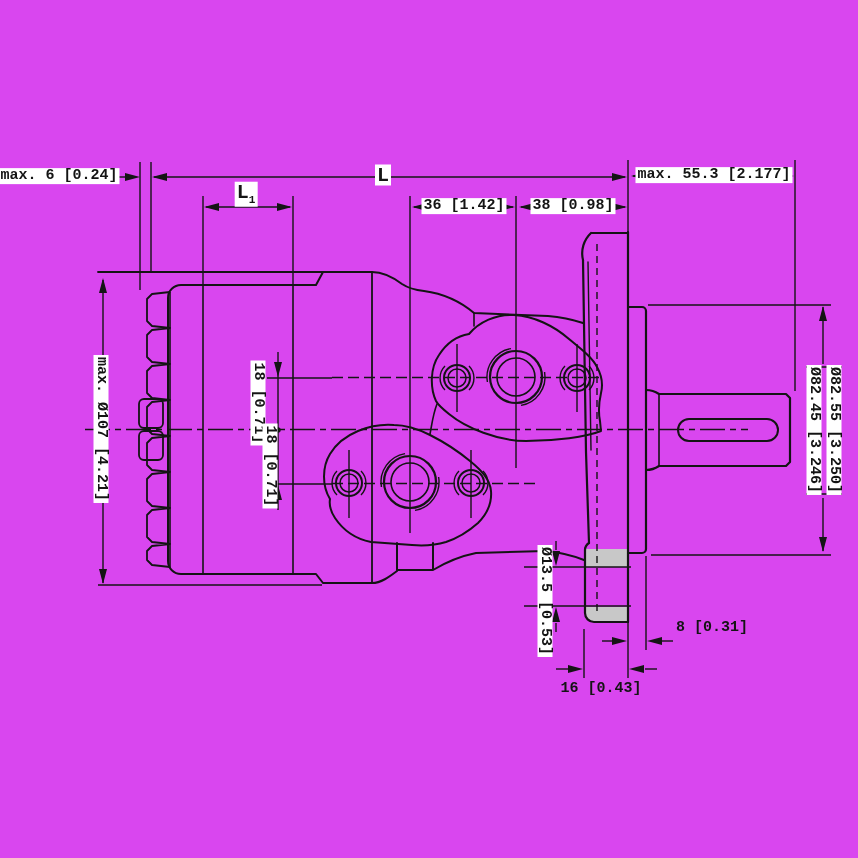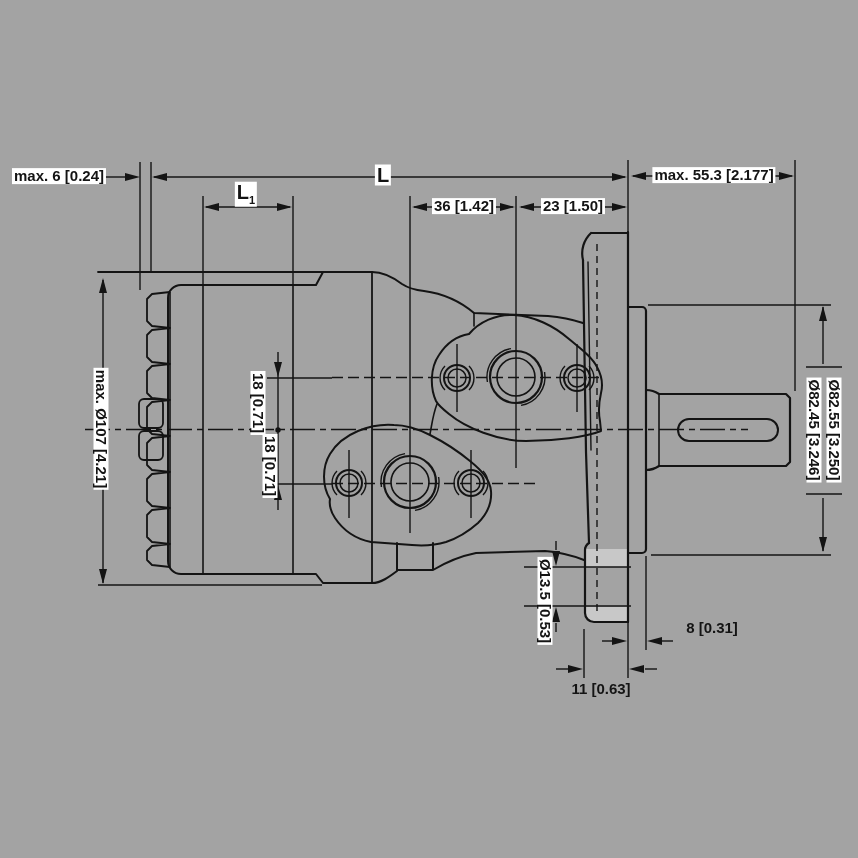--- a/index.html
+++ b/index.html
@@ -1,18 +1,18 @@
 <!DOCTYPE html>
 <html><head>
 <meta charset="utf-8">
 <style>
   html,body{margin:0;padding:0;background:#fff;}
   #canvas{
-    position:relative;width:858px;height:858px;background:#a3a3a3;
-    font-family:Liberation Sans, sans-serif;color:#141414;overflow:hidden;
+    position:relative;width:858px;height:858px;background:#d946ef;
+    font-family:Liberation Mono, monospace;color:#141414;overflow:hidden;
   }
   #canvas svg{position:absolute;left:0;top:0;}
   .dimtext{
     position:absolute;font-size:15px;font-weight:bold;line-height:1.05;
     white-space:nowrap;background:#ffffff;padding:0 2px;color:#141414;
     transform:translate(-50%,-50%);
   }
   .dimtext.noBg{background:transparent;}
   .vtext{
     position:absolute;font-size:15px;font-weight:bold;line-height:1.0;
@@ -205,33 +205,33 @@
 </svg>
 
   <div class="dimtext" style="left:59px;top:176px;">max. 6 [0.24]</div>
 
   <div class="dimtext biglabel" style="left:383px;top:175px;">L</div>
 
   <div class="dimtext biglabel" style="left:246px;top:194px;"><span>L</span><span class="sub">1</span></div>
 
   <div class="dimtext" style="left:464px;top:206px;text-align:right;">36 [1.42]</div>
 
-  <div class="dimtext" style="left:573px;top:206px;">23 [1.50]</div>
+  <div class="dimtext" style="left:573px;top:206px;">38 [0.98]</div>
 
   <div class="dimtext" style="left:714px;top:175px;">max. 55.3 [2.177]</div>
 
   <div class="vtext" style="left:101px;top:429px;">max. Ø107 [4.21]</div>
 
   <div class="vtext" style="left:258px;top:403px;">18 [0.71]</div>
 
   <div class="vtext" style="left:270px;top:466px;">18 [0.71]</div>
 
   <div class="vtext" style="left:834px;top:430px;">Ø82.55 [3.250]</div>
 
   <div class="vtext" style="left:814px;top:430px;">Ø82.45 [3.246]</div>
 
   <div class="vtext" style="left:545px;top:601px;">Ø13.5 [0.53]</div>
 
   <div class="dimtext noBg" style="left:712px;top:628px;">8 [0.31]</div>
 
-  <div class="dimtext noBg" style="left:601px;top:689px;">11 [0.63]</div>
+  <div class="dimtext noBg" style="left:601px;top:689px;">16 [0.43]</div>
 
 </div>
 
 </body></html>

